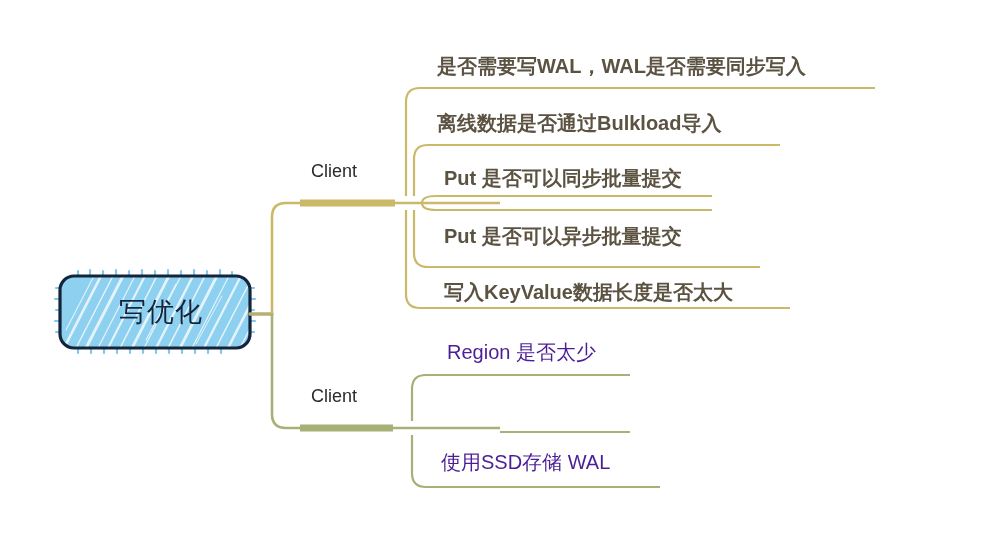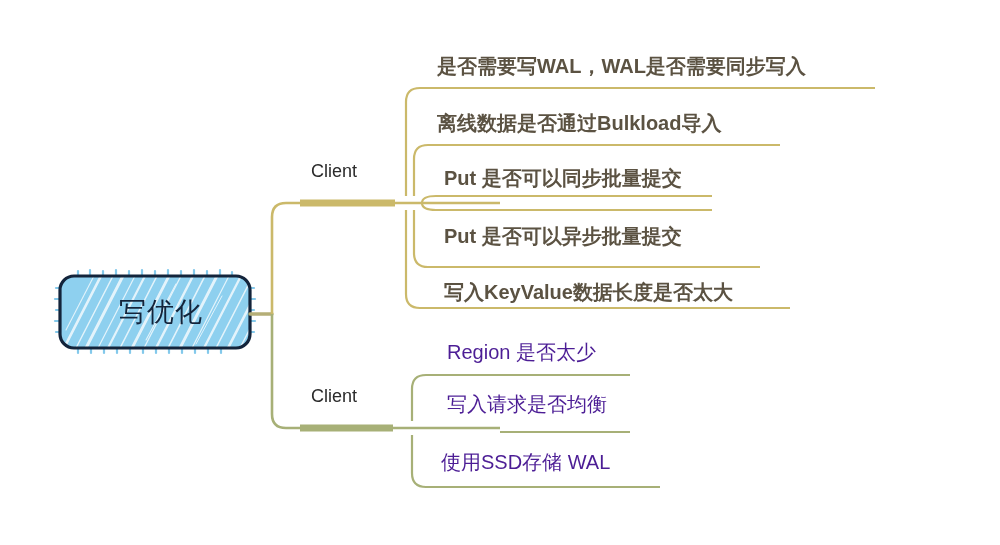--- a/index.html
+++ b/index.html
@@ -190,17 +190,16 @@
   <div class="node-text leaf-label leaf-client" style="left:437px; top:113px;">离线数据是否通过Bulkload导入</div>
 
   <div class="node-text leaf-label leaf-client" style="left:444px; top:168px;">Put 是否可以同步批量提交</div>
 
   <div class="node-text leaf-label leaf-client" style="left:444px; top:282px;">写入KeyValue数据长度是否太大</div>
 
   <div class="node-text leaf-label leaf-client" style="left:444px; top:226px;">Put 是否可以异步批量提交</div>
 
   <div class="node-text leaf-label leaf-server" style="left:447px; top:342px;">Region 是否太少</div>
 
-  <div class="node-text leaf-label leaf-server" style="left:447px; top:394px;">写入请求是否均衡</div>
 
   <div class="node-text leaf-label leaf-server" style="left:441px; top:452px;">使用SSD存储 WAL</div>
 
 </div>
 
 </body></html>

